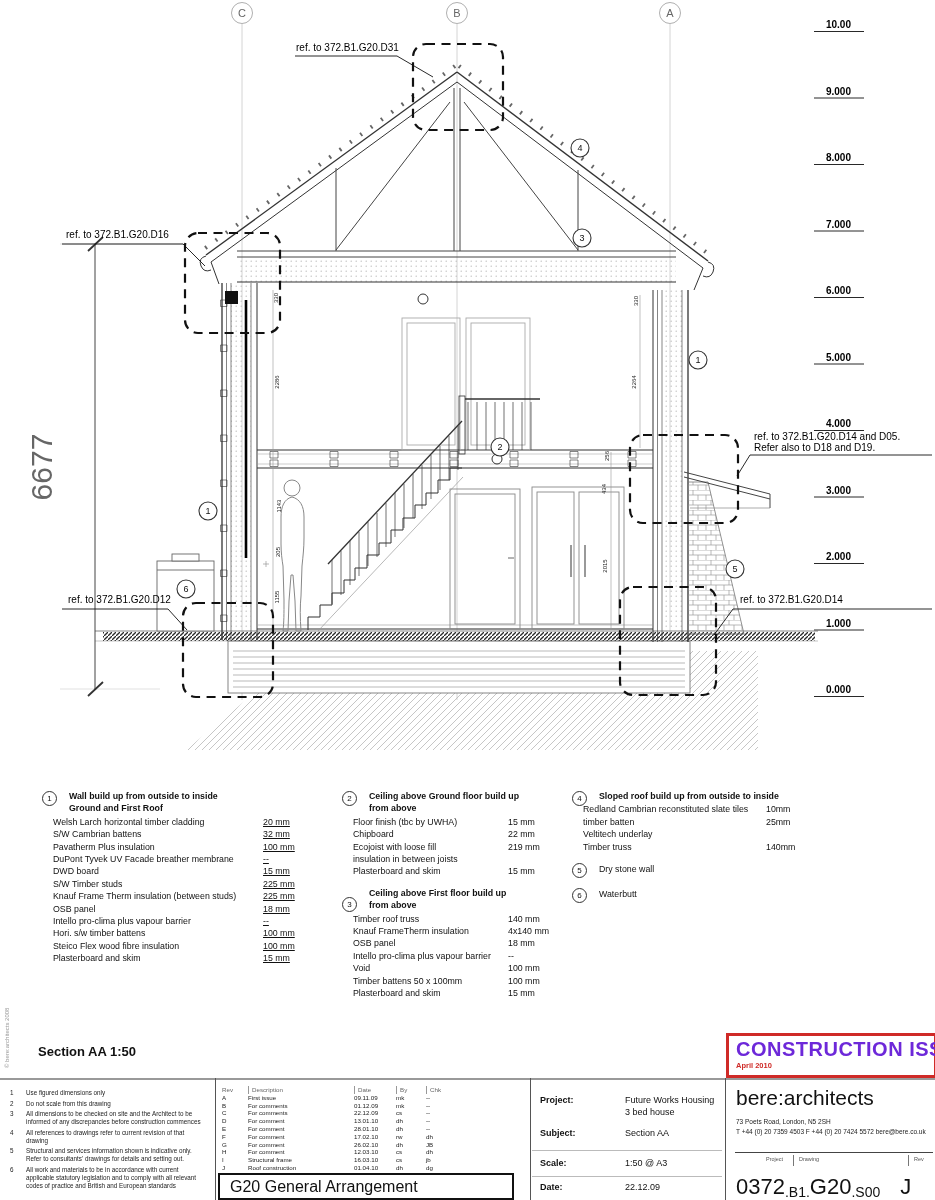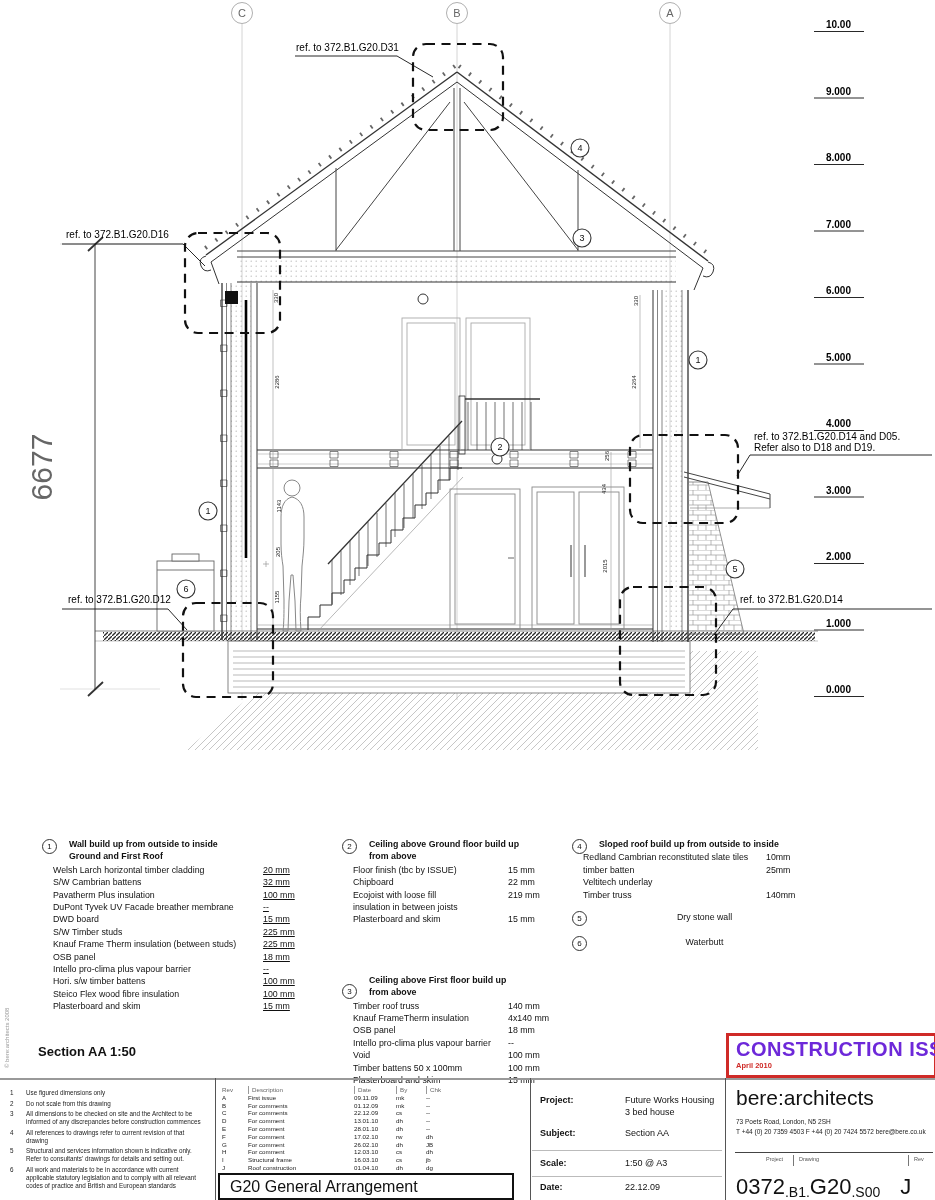--- a/index.html
+++ b/index.html
@@ -9,27 +9,27 @@
   svg text{font-family:"Liberation Sans",sans-serif;}
 
   
   #drawing{position:absolute;left:0;top:0;}
 
   
   .lcol{position:absolute;font-size:8.8px;line-height:12.4px;}
   .lhead{position:relative;margin-bottom:1px;}
   .lnum{position:absolute;left:2px;top:1px;width:13px;height:13px;border:1px solid #333;
         border-radius:50%;font-size:8px;text-align:center;line-height:13px;background:#fff;}
-  .ltitle{margin-left:29px;font-weight:bold;margin-top:48px;}
+  .ltitle{margin-left:29px;font-weight:bold;}
   .lrow{position:relative;margin-left:13px;height:12.4px;white-space:nowrap;}
   .lrow .v{position:absolute;top:0;}
   .c1 .lrow .v{left:210px;text-decoration:underline;} .c2 .lrow .v{left:155px;} .c3 .lrow .v{left:183px;}
   .litem{margin-top:9px;}
   .lsingle{position:relative;height:16px;margin-top:9px;}
-  .lsingle .llabel{margin-left:29px;line-height:15px;text-align:center;}
+  .lsingle .llabel{margin-left:29px;line-height:15px;}
 
   
   #section-label{left:38px;top:1044px;font-size:13px;font-weight:bold;}
   #stamp{left:726px;top:1033px;width:198px;height:37px;border:3px solid #cf2a27;padding:2px 0 0 7px;}
   #stamp .t{color:#6d28d9;font-size:20px;font-weight:bold;letter-spacing:.5px;white-space:nowrap;}
   #stamp .s{color:#cf2a27;font-size:7.5px;font-weight:bold;}
   #copyright{left:4px;top:1068px;font-size:6px;color:#999;transform:rotate(-90deg);
              transform-origin:left top;white-space:nowrap;}
 
   
@@ -331,21 +331,21 @@
 </div>
 
 <div class="lcol c2 abs" style="left:340px;top:790px;width:220px">
   <div class="lhead">
     <span class="lnum">2</span>
     <div class="ltitle">
       <div>Ceiling above Ground floor build up</div>
       <div>from above</div>
     </div>
   </div>
-  <div class="lrow"><span class="n">Floor finish (tbc by ISSUE)</span><span class="v">15 mm</span></div>
+  <div class="lrow"><span class="n">Floor finish (tbc by UWHA)</span><span class="v">15 mm</span></div>
   <div class="lrow"><span class="n">Chipboard</span><span class="v">22 mm</span></div>
   <div class="lrow"><span class="n">Ecojoist with loose fill</span><span class="v">219 mm</span></div>
   <div class="lrow"><span class="n">insulation in between joists</span><span class="v"></span></div>
   <div class="lrow"><span class="n">Plasterboard and skim</span><span class="v">15 mm</span></div>
 
   <div class="lhead litem">
     <span class="lnum" style="top:10px">3</span>
     <div class="ltitle">
       <div>Ceiling above First floor build up</div>
       <div>from above</div>

